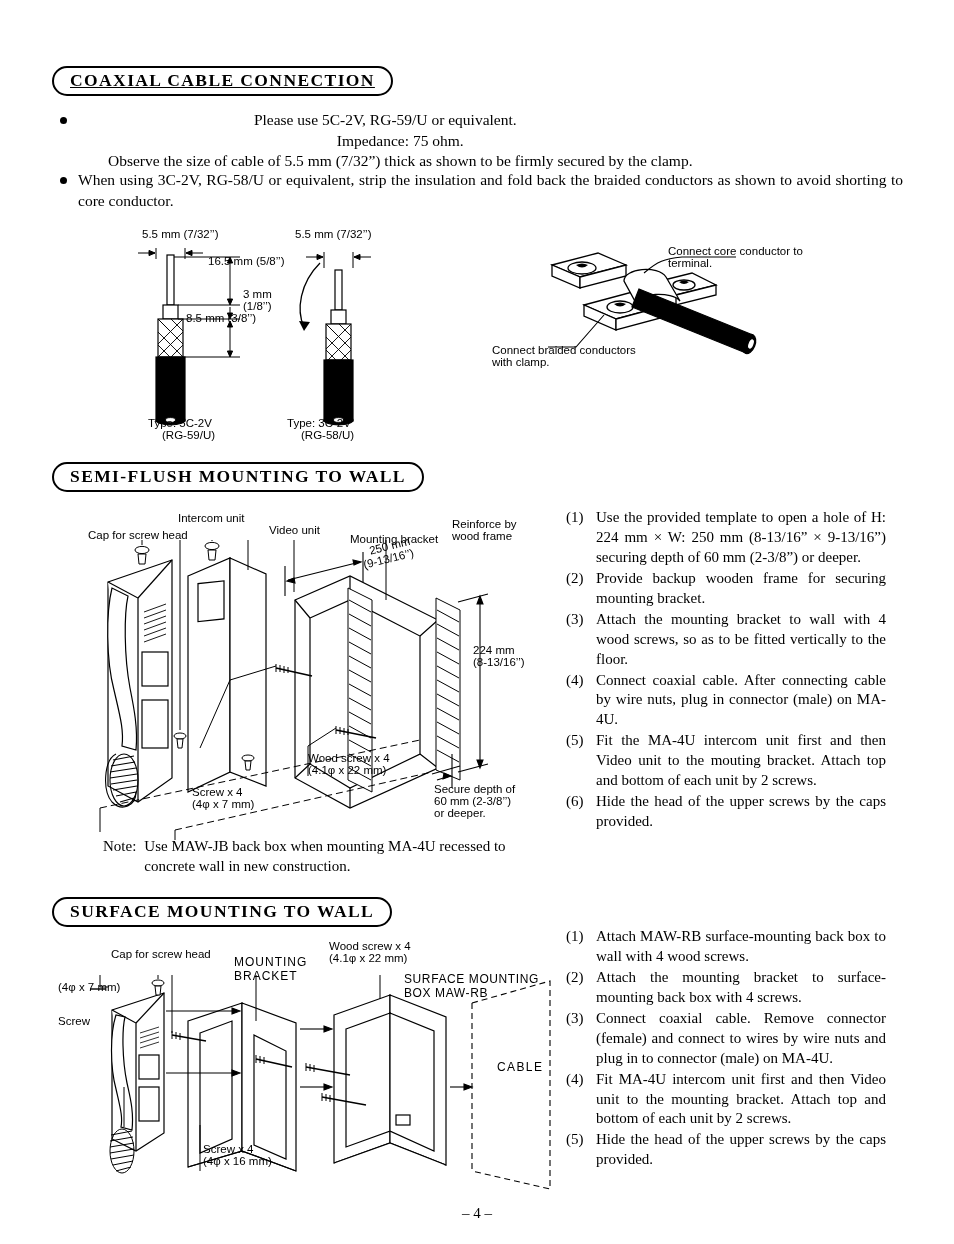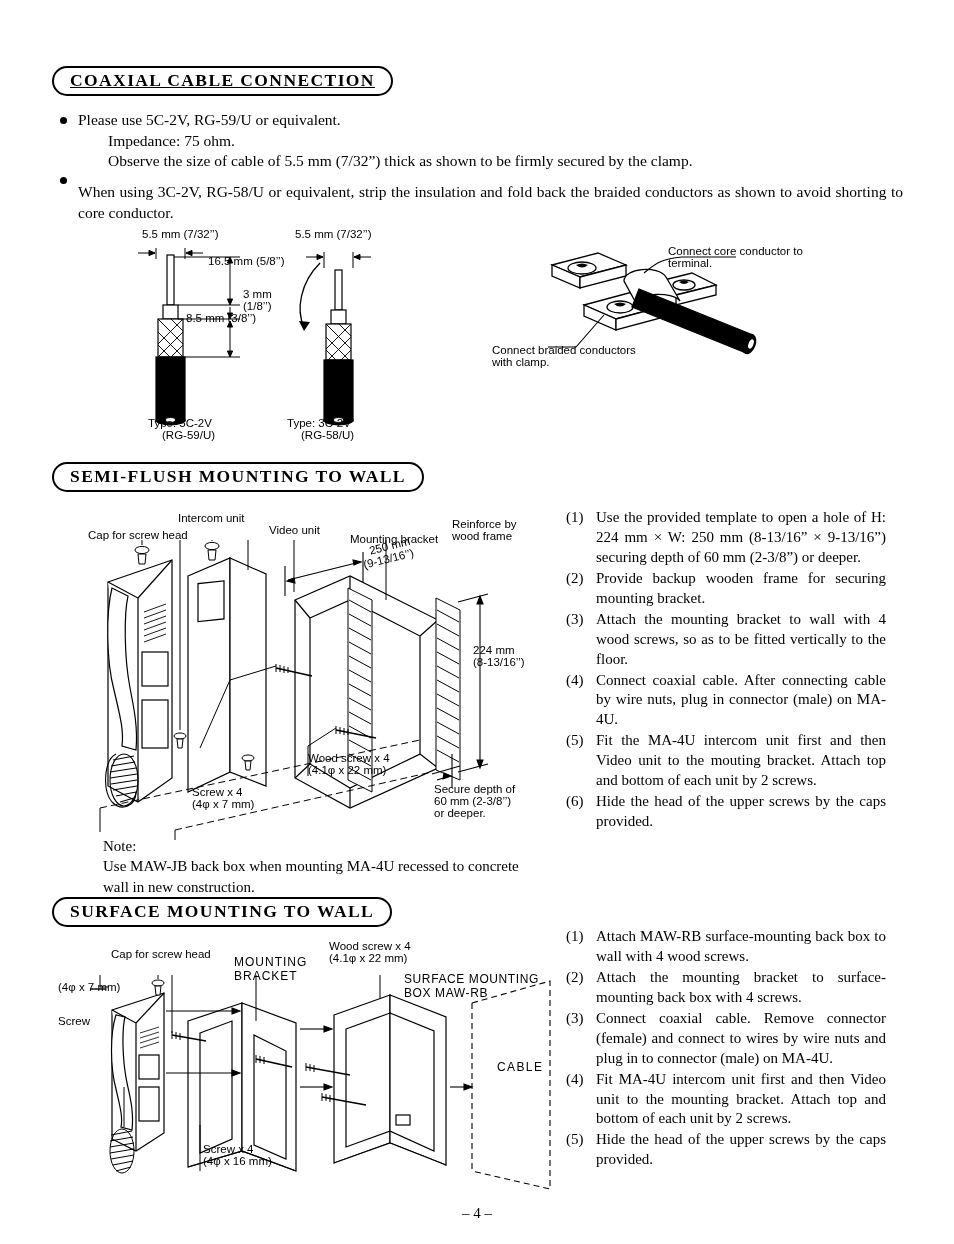--- a/index.html
+++ b/index.html
@@ -47,20 +47,21 @@
     height: 7px;
     border-radius: 50%;
     background: #000;
     margin-top: 7px;
     margin-right: 11px;
     flex: 0 0 auto;
   }
   .bullet-text {
     font-size: 15.5px;
     line-height: 1.33;
+    text-align: center;
   }
   .indent-1 { margin-left: 30px; }
 
   .justified { text-align: justify; }
 
   
   .instructions {
     position: absolute;
     font-size: 15px;
     line-height: 1.33;
@@ -82,21 +83,20 @@
     hyphens: none;
   }
 
   
   .note {
     position: absolute;
     font-size: 15px;
     line-height: 1.35;
     display: flex;
     align-items: flex-start;
-    flex-direction: column;
   }
   .note-label { flex: 0 0 auto; margin-right: 8px; }
 
   
   .dlabel {
     position: absolute;
     font-family: "Liberation Sans", sans-serif;
     font-size: 11.5px;
     line-height: 1.2;
     white-space: pre;
@@ -126,21 +126,21 @@
     <div class="bullet-dot"></div>
     <div class="bullet-text">
       <div>Please use 5C-2V, RG-59/U or equivalent.</div>
       <div class="indent-1">Impedance: 75 ohm.</div>
       <div class="indent-1">Observe the size of cable of 5.5 mm (7/32”) thick as shown to be firmly secured by the clamp.</div>
     </div>
   </div>
 
   <div class="bullet-row" style="left:60px; top:170px; width:845px;">
     <div class="bullet-dot"></div>
-    <div class="bullet-text justified" style="width:825px;margin-top:12px;">When using 3C-2V, RG-58/U or equivalent, strip the insulation and fold back the braided conductors as shown to avoid shorting to core conductor.</div>
+    <div class="bullet-text justified" style="width:825px;">When using 3C-2V, RG-58/U or equivalent, strip the insulation and fold back the braided conductors as shown to avoid shorting to core conductor.</div>
   </div>
 
   <div class="dg" style="left:130px; top:228px;">
     <svg width="330" height="215" viewBox="0 0 330 215">
       <g stroke="#000" fill="none" stroke-width="1.2">
 
         <rect x="37" y="27" width="7" height="50" fill="#fff"></rect>
 
         <rect x="33" y="77" width="15" height="14" fill="#fff"></rect>
 

